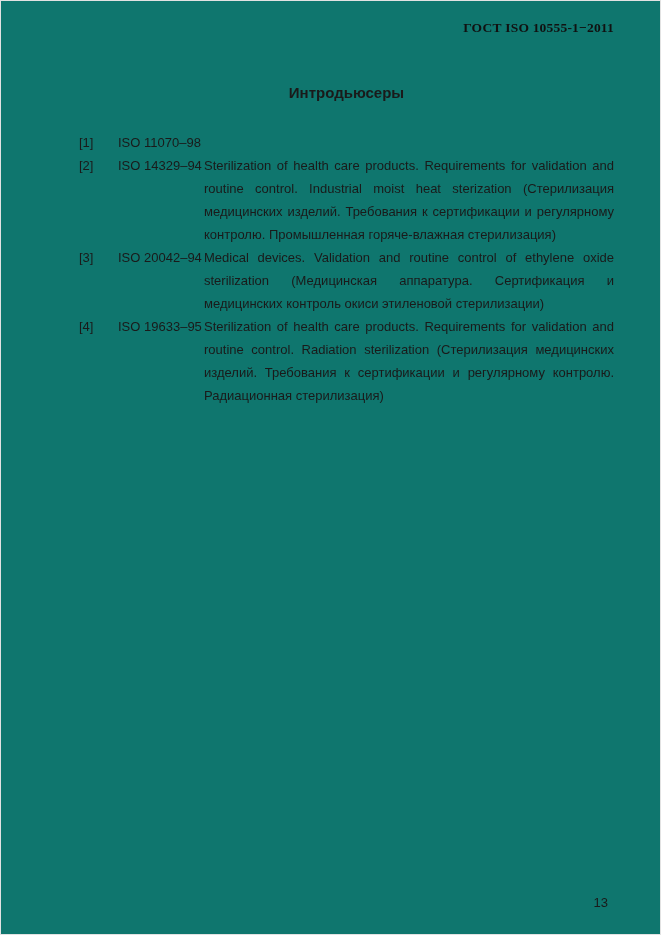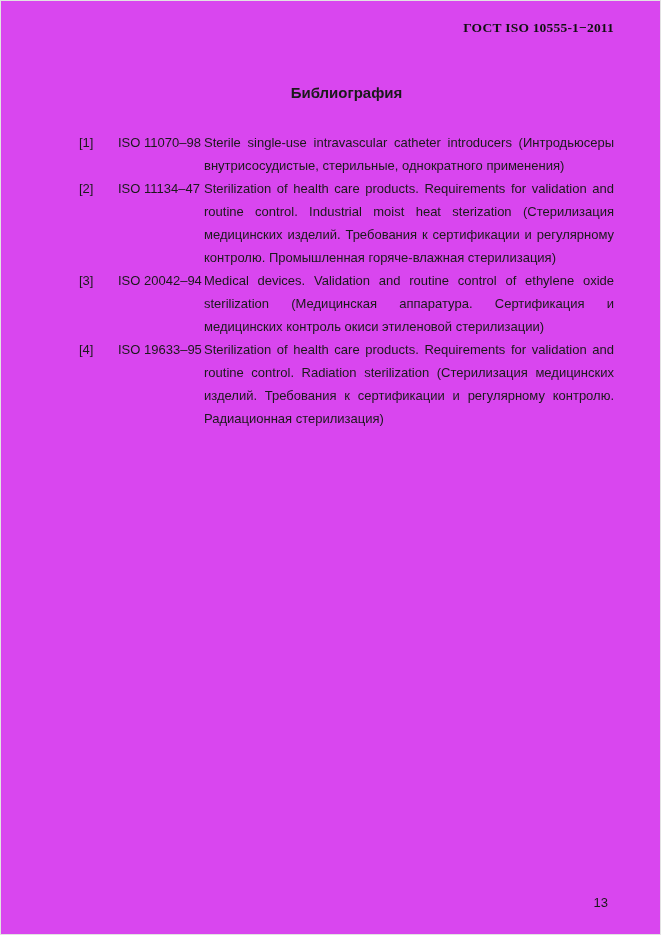--- a/index.html
+++ b/index.html
@@ -5,21 +5,21 @@
   html, body {
     margin: 0;
     padding: 0;
     background: #ffffff;
   }
   .page {
     position: relative;
     width: 661px;
     height: 935px;
     box-sizing: border-box;
-    background: #d946ef;
+    background: #0f766e;
     border: 1px solid #e2e2e2;
     font-family: "Liberation Sans", sans-serif;
     color: #1a1a1a;
     overflow: hidden;
   }
   .doc-header {
     position: absolute;
     top: 19px;
     right: 46px;
     font-family: "Liberation Serif", serif;
@@ -73,33 +73,32 @@
     color: #1a1a1a;
   }
 </style>
 </head>
 <body>
 
 <div class="page">
 
   <div class="doc-header">ГОСТ ISO 10555-1−2011</div>
 
-  <h1 class="section-title">Библиография</h1>
+  <h1 class="section-title">Интродьюсеры</h1>
 
   <div class="bibliography">
 
     <div class="bib-entry">
       <span class="bib-num">[1]</span>
       <span class="bib-ref">ISO 11070–98</span>
-      <span class="bib-desc">Sterile single-use intravascular catheter introducers (Интродьюсеры внутрисосудистые, стерильные, однократного применения)</span>
     </div>
 
     <div class="bib-entry">
       <span class="bib-num">[2]</span>
-      <span class="bib-ref">ISO 11134–47</span>
+      <span class="bib-ref">ISO 14329–94</span>
       <span class="bib-desc">Sterilization of health care products. Requirements for validation and routine control. Industrial moist heat sterization (Стерилизация медицинских изделий. Требования к сертификации и регулярному контролю. Промышленная горяче-влажная стерилизация)</span>
     </div>
 
     <div class="bib-entry">
       <span class="bib-num">[3]</span>
       <span class="bib-ref">ISO 20042–94</span>
       <span class="bib-desc">Medical devices. Validation and routine control of ethylene oxide sterilization (Медицинская аппаратура. Сертификация и медицинских контроль окиси этиленовой стерилизации)</span>
     </div>
 
     <div class="bib-entry">

